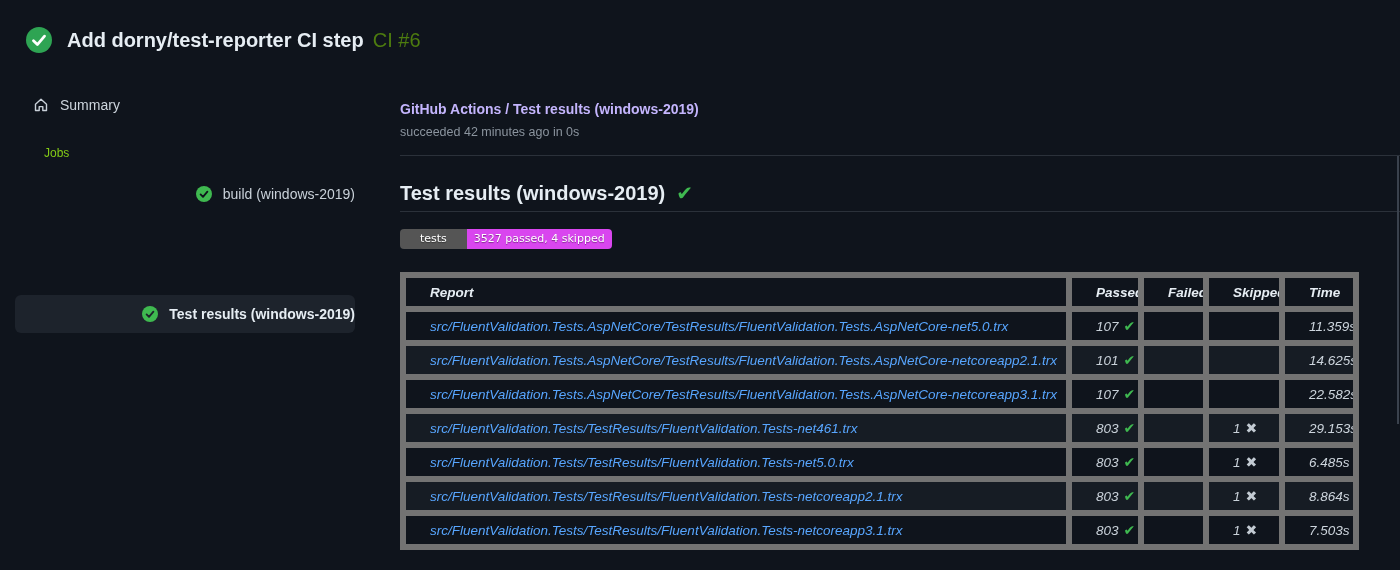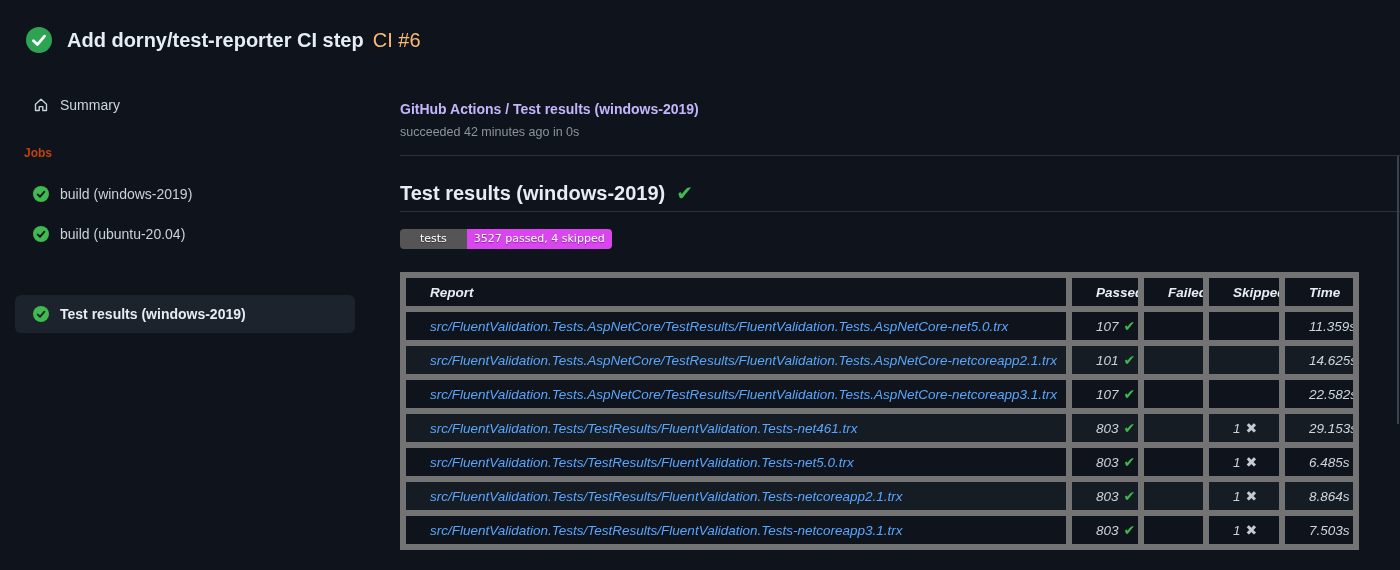--- a/index.html
+++ b/index.html
@@ -7,29 +7,29 @@
   body {
     position:relative;
     background:#0f141c;
     font-family:"Liberation Sans","DejaVu Sans",sans-serif;
     color:#c9d1d9;
     overflow:hidden;
   }
   
   .run-header { position:absolute; top:27px; left:26px; display:flex; align-items:center; gap:15px; }
   .run-header h1 { font-size:20px; font-weight:700; color:#e6edf3; white-space:nowrap; }
-  .run-number { font-size:20px; font-weight:400; color:#fdba74; margin-left:9px; }
+  .run-number { font-size:20px; font-weight:400; color:#4d7c0f; margin-left:9px; }
   
   .sidebar { position:absolute; left:0; top:0; width:400px; height:570px; }
   .summary-item { position:absolute; top:90px; left:15px; width:340px; height:30px;
     display:flex; align-items:center; gap:11px; padding-left:18px; border-radius:6px; cursor:pointer; }
   .summary-item span { font-size:14px; color:#cdd5dd; }
-  .jobs-label { position:absolute; top:146px; left:24px; font-size:12px; color:#c2410c;font-weight:bold; }
+  .jobs-label { position:absolute; top:146px; left:44px; font-size:12px; color:#84cc16; }
   .job-item { position:absolute; left:15px; width:340px; height:38px; border-radius:6px;
-    display:flex; align-items:center; gap:11px; padding-left:18px; font-size:14px; color:#c9d1d9; cursor:pointer; }
+    display:flex; align-items:center; gap:11px; padding-left:18px; font-size:14px; color:#c9d1d9; cursor:pointer;justify-content:flex-end; }
   .job-item.j0 { top:175px; } .job-item.j1 { top:215px; } .job-item.j2 { top:255px; }
   .job-item.j3 { top:295px; }
   .job-item.selected { background:#1d232c; font-weight:700; color:#e6edf3; }
   
   .check-title { position:absolute; left:400px; top:101px; font-size:14px; font-weight:700; color:#c4b5fd; }
   .check-sub { position:absolute; left:400px; top:125px; font-size:12.5px; color:#8b949e; }
   .divider { position:absolute; left:400px; right:0; height:1px; background:#2b313a; }
   .divider.d1 { top:155px; } .divider.d2 { top:211px; }
   .report-heading { position:absolute; left:400px; top:181px; font-size:20px; font-weight:700; color:#e6edf3; display:flex; align-items:center; }
   .report-heading .hcheck { color:#3fb950; font-size:20px; margin-left:11px; font-weight:700; }
@@ -85,29 +85,20 @@
   <div class="jobs-label">Jobs</div>
 
   <div class="job-item j0">
     <span class="icon16">
       <svg width="16" height="16" viewBox="0 0 16 16">
           <circle cx="8" cy="8" r="8" fill="#3fb950"></circle>
           <path d="M4.6 8.4 L7 10.8 L11.4 5.6" fill="none" stroke="#0f141c" stroke-width="1.8" stroke-linecap="round" stroke-linejoin="round"></path>
         </svg>
     </span>
     <span>build (windows-2019)</span>
-  </div>
-  <div class="job-item j1">
-    <span class="icon16">
-      <svg width="16" height="16" viewBox="0 0 16 16">
-          <circle cx="8" cy="8" r="8" fill="#3fb950"></circle>
-          <path d="M4.6 8.4 L7 10.8 L11.4 5.6" fill="none" stroke="#0f141c" stroke-width="1.8" stroke-linecap="round" stroke-linejoin="round"></path>
-        </svg>
-    </span>
-    <span>build (ubuntu-20.04)</span>
   </div>
   <div class="job-item j3 selected">
     <span class="icon16">
       <svg width="16" height="16" viewBox="0 0 16 16">
           <circle cx="8" cy="8" r="8" fill="#3fb950"></circle>
           <path d="M4.6 8.4 L7 10.8 L11.4 5.6" fill="none" stroke="#1d232c" stroke-width="1.8" stroke-linecap="round" stroke-linejoin="round"></path>
         </svg>
     </span>
     <span>Test results (windows-2019)</span>
   </div>

